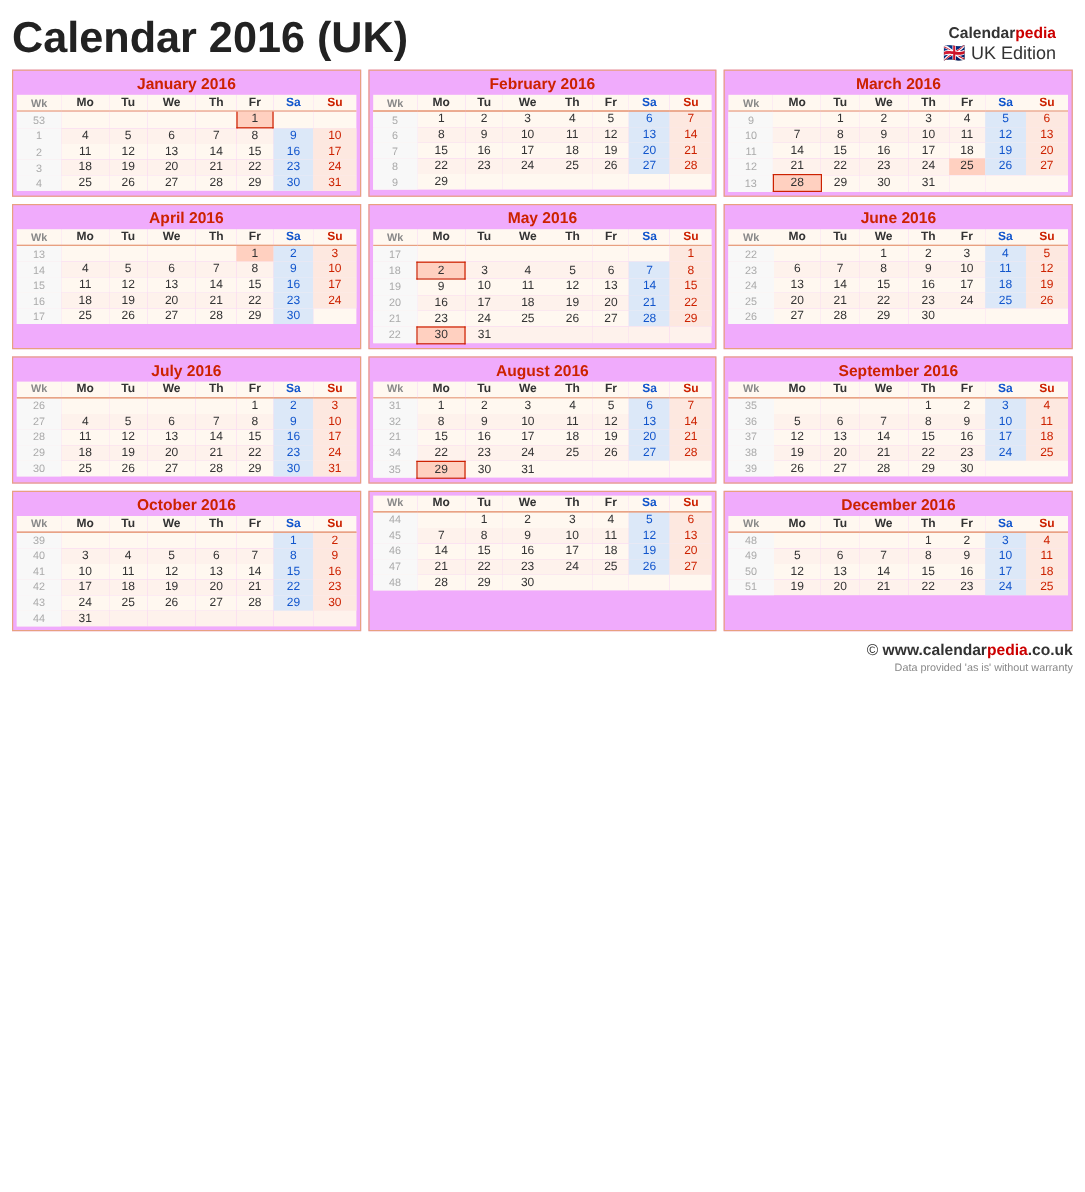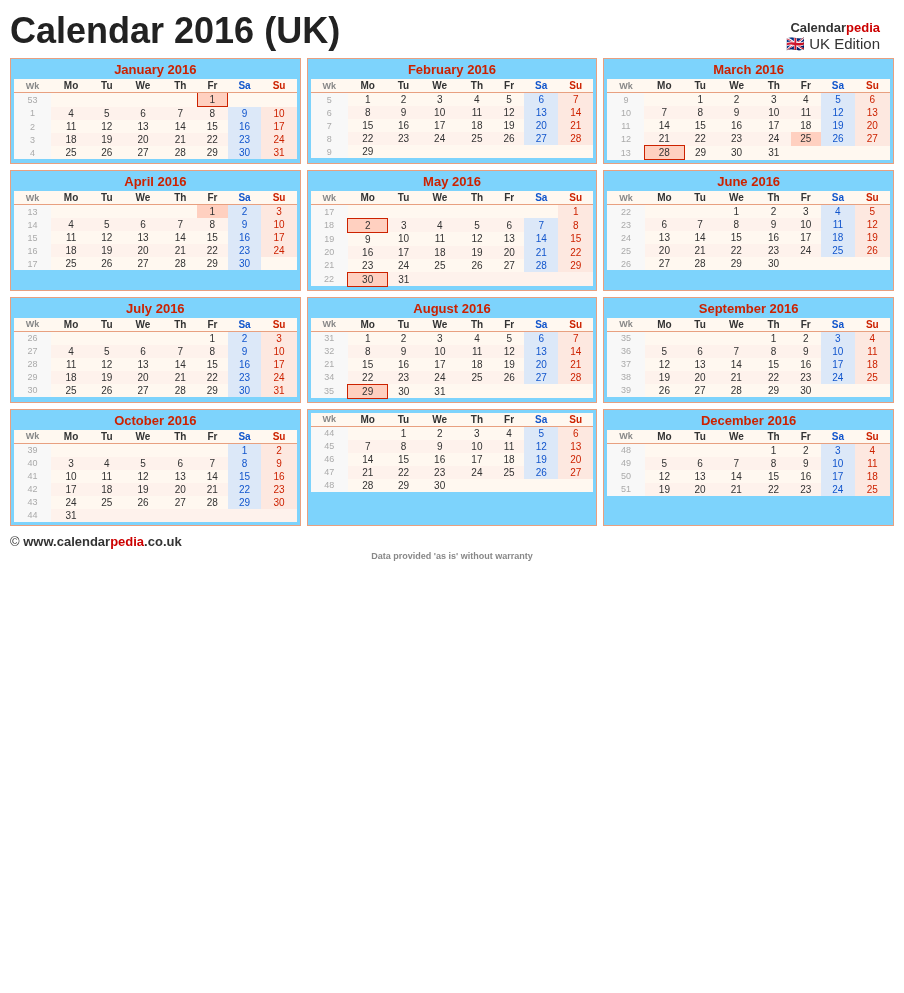--- a/index.html
+++ b/index.html
@@ -32,21 +32,21 @@
     .logo-text span.calendar { color: #333; }
     .logo-flag { font-size: 15px; color: #333; }
     .calendars-grid {
       display: grid;
       grid-template-columns: repeat(3, 1fr);
       gap: 6px;
       margin-top: 6px;
     }
     .month-block {
       border: 1px solid #e8a080;
-      background: #7dd3fc;
+      background: #f0abfc;
       padding: 3px;
     }
     .month-title {
       text-align: center;
       font-size: 13px;
       font-weight: bold;
       color: #cc2200;
       margin-bottom: 2px;
     }
     table.cal {
@@ -70,33 +70,32 @@
       color: #333;
       border: none;
     }
     table.cal td.wk { color: #aaa; font-size: 9px; background: #f8f8f8; }
     table.cal td.sa { color: #1155cc; background: #dce8f8; }
     table.cal td.su { color: #cc2200; background: #fde8e0; }
     table.cal td.bh { background: #ffd0c0; color: #333; }
     table.cal tr { background: #fff8f0; }
     table.cal tr:nth-child(even) { background: #fef2ec; }
     .footer-text {
-      text-align: left;
+      text-align: right;
       font-size: 13px;
       margin-top: 8px;
       color: #333;
     }
     .footer-text span.calendar { color: #333; font-weight: bold; }
     .footer-text span.pedia { color: #c00; font-weight: bold; }
     .footer-note {
-      text-align: center;
+      text-align: right;
       font-size: 9px;
       color: #888;
       margin-top: 2px;
-      font-weight: bold;
     }
   </style>
 </head>
 <body>
 
 <div style="position:relative;">
   <h1 class="page-title">Calendar 2016 (UK)</h1>
   <div class="logo-area">
     <div class="logo-text"><span class="calendar">Calendar</span><span class="pedia">pedia</span></div>
     <div class="logo-flag">🇬🇧 UK Edition</div>

